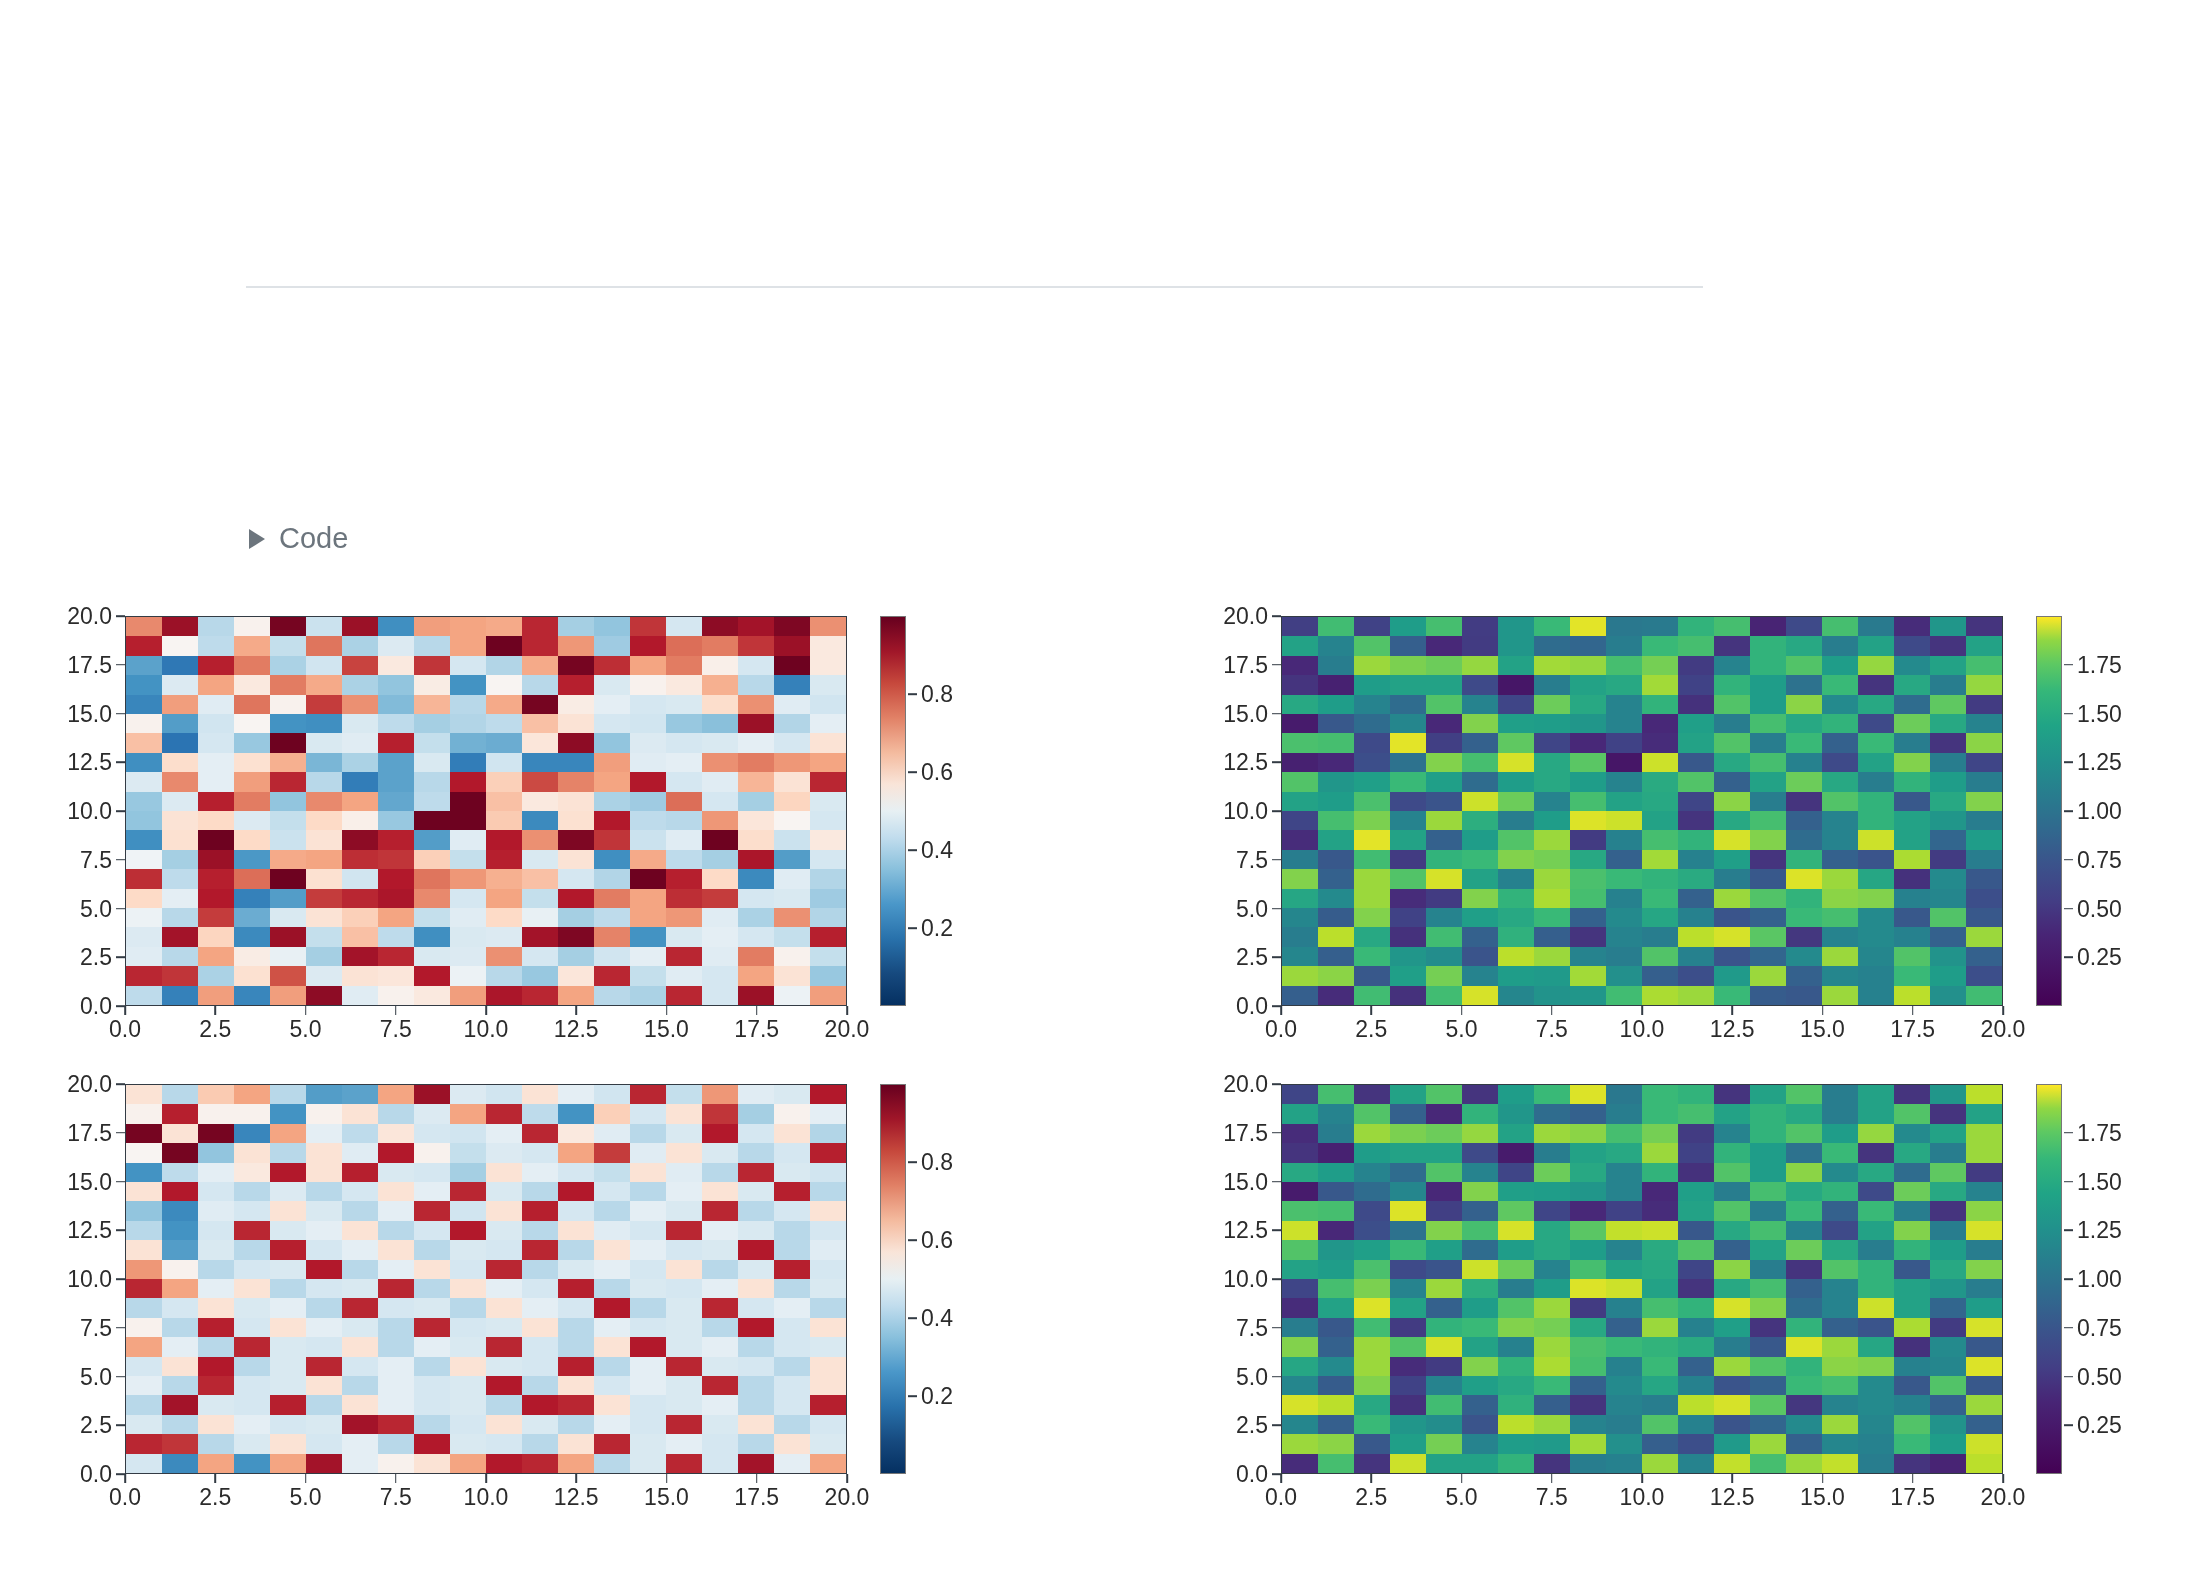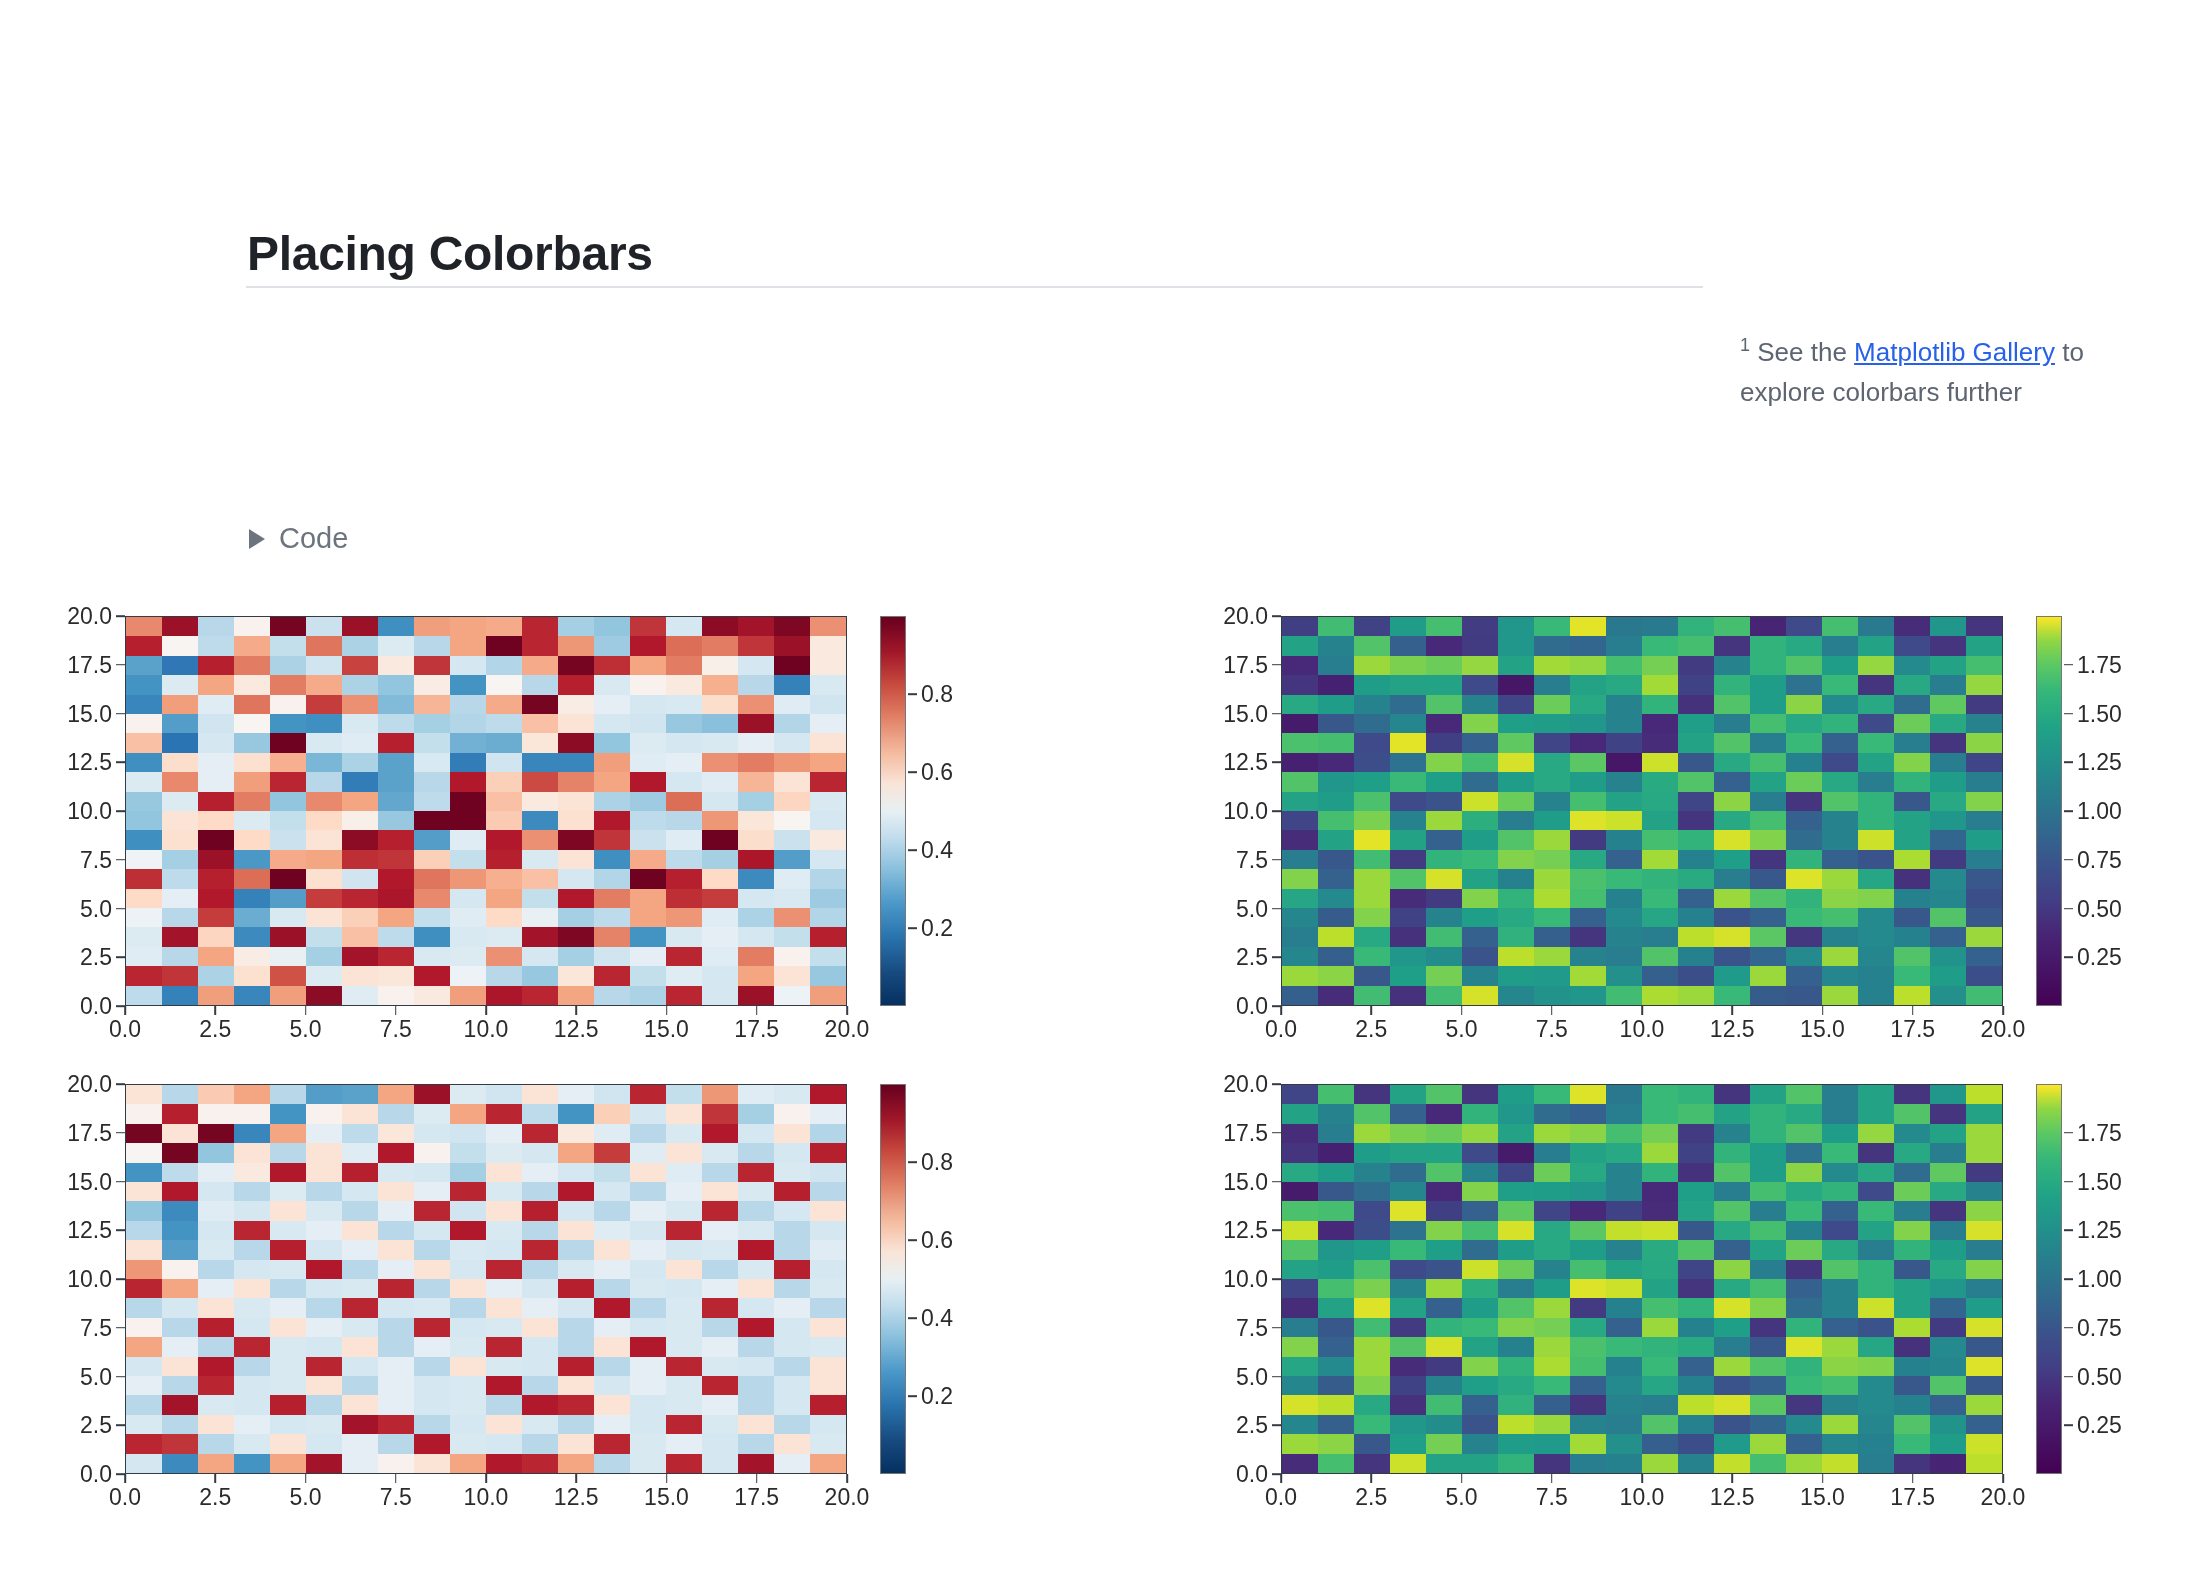--- a/index.html
+++ b/index.html
@@ -200,27 +200,23 @@
     background: #333b44;
     transform: translateY(-50%);
   }
 </style>
 </head>
 <body>
 
 <div class="page">
 
 
-  <h2 class="section-title">Placing Colorbars</h2>
   <div class="section-rule"></div>
 
 
-  <div class="margin-note">
-    <sup>1</sup><span> See the </span><a href="#">Matplotlib Gallery</a><span> to explore colorbars further</span>
-  </div>
 
   <div class="code-toggle">
     <span class="tri"></span>
     <span>Code</span>
   </div>
 
   <div class="fig-grid">
     <div class="panel panel-tl">
         <div class="panel-inner">
           <div class="axes">

